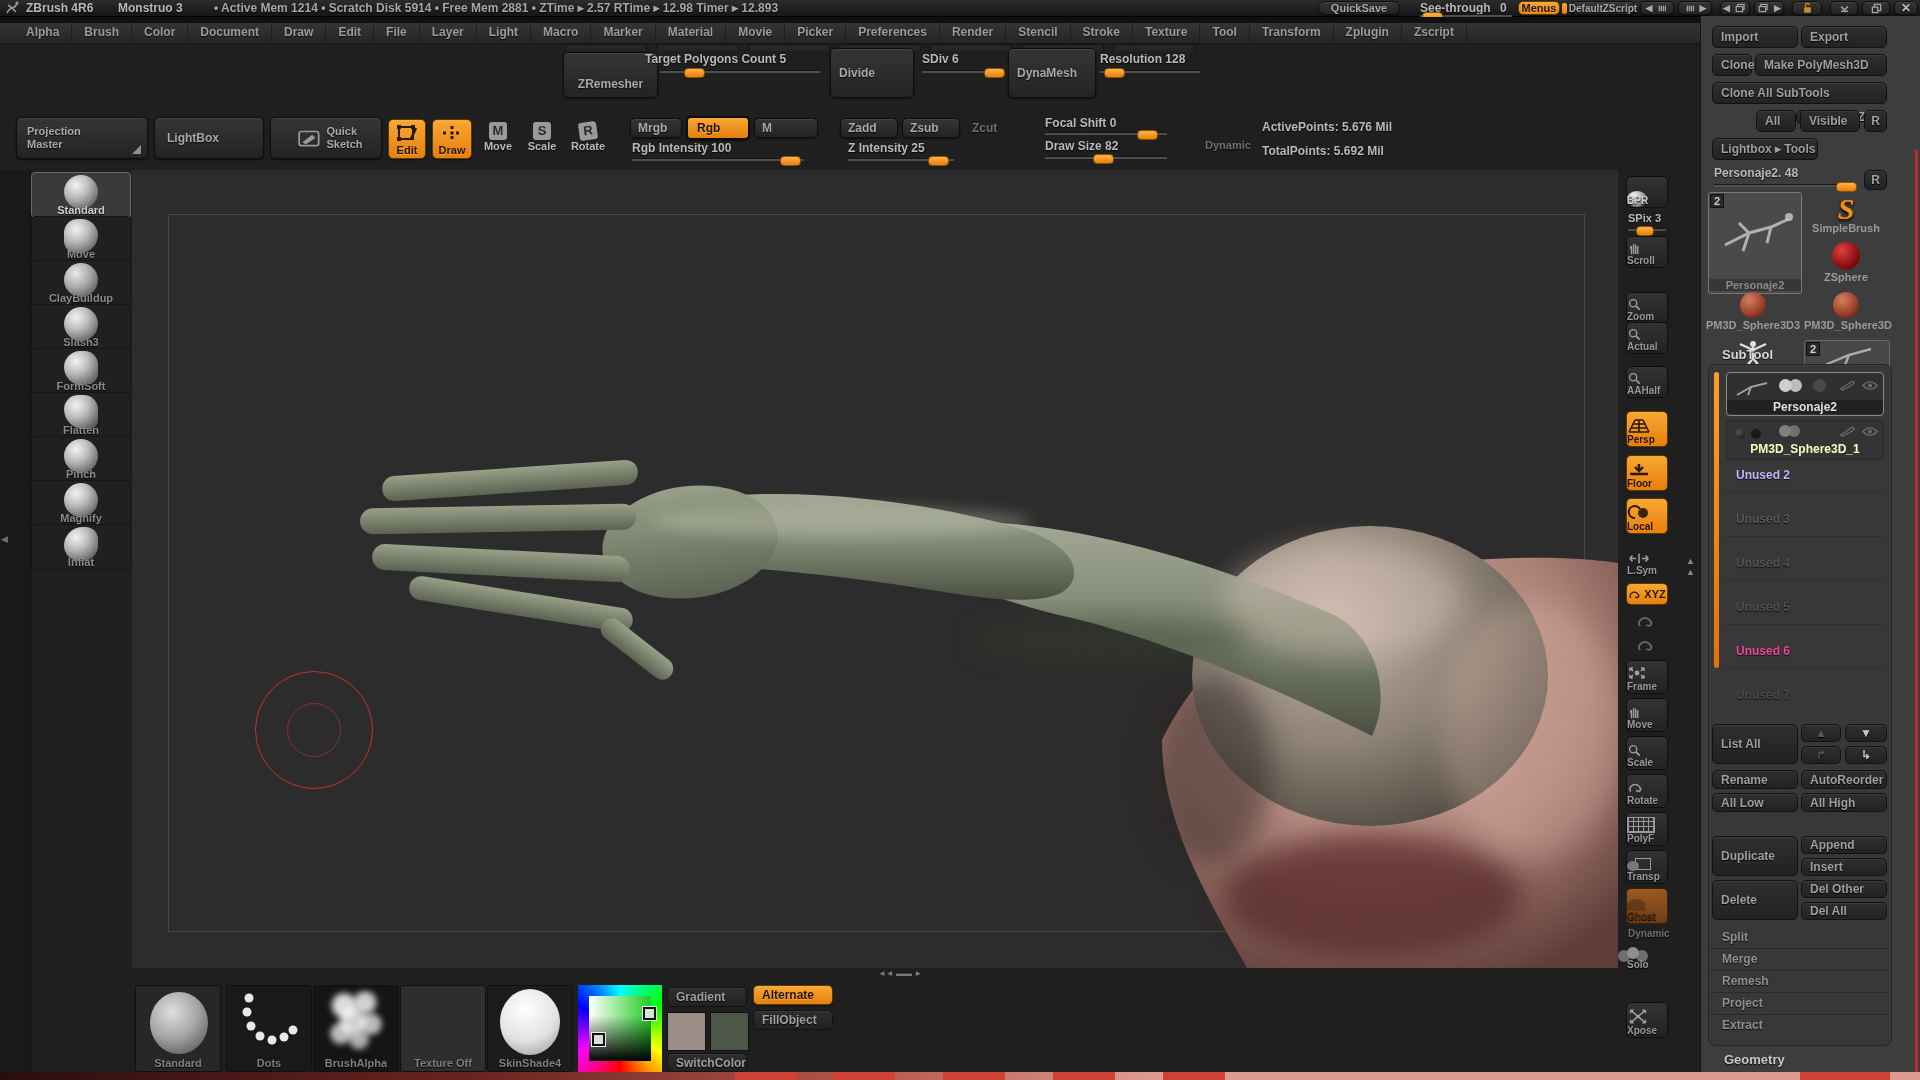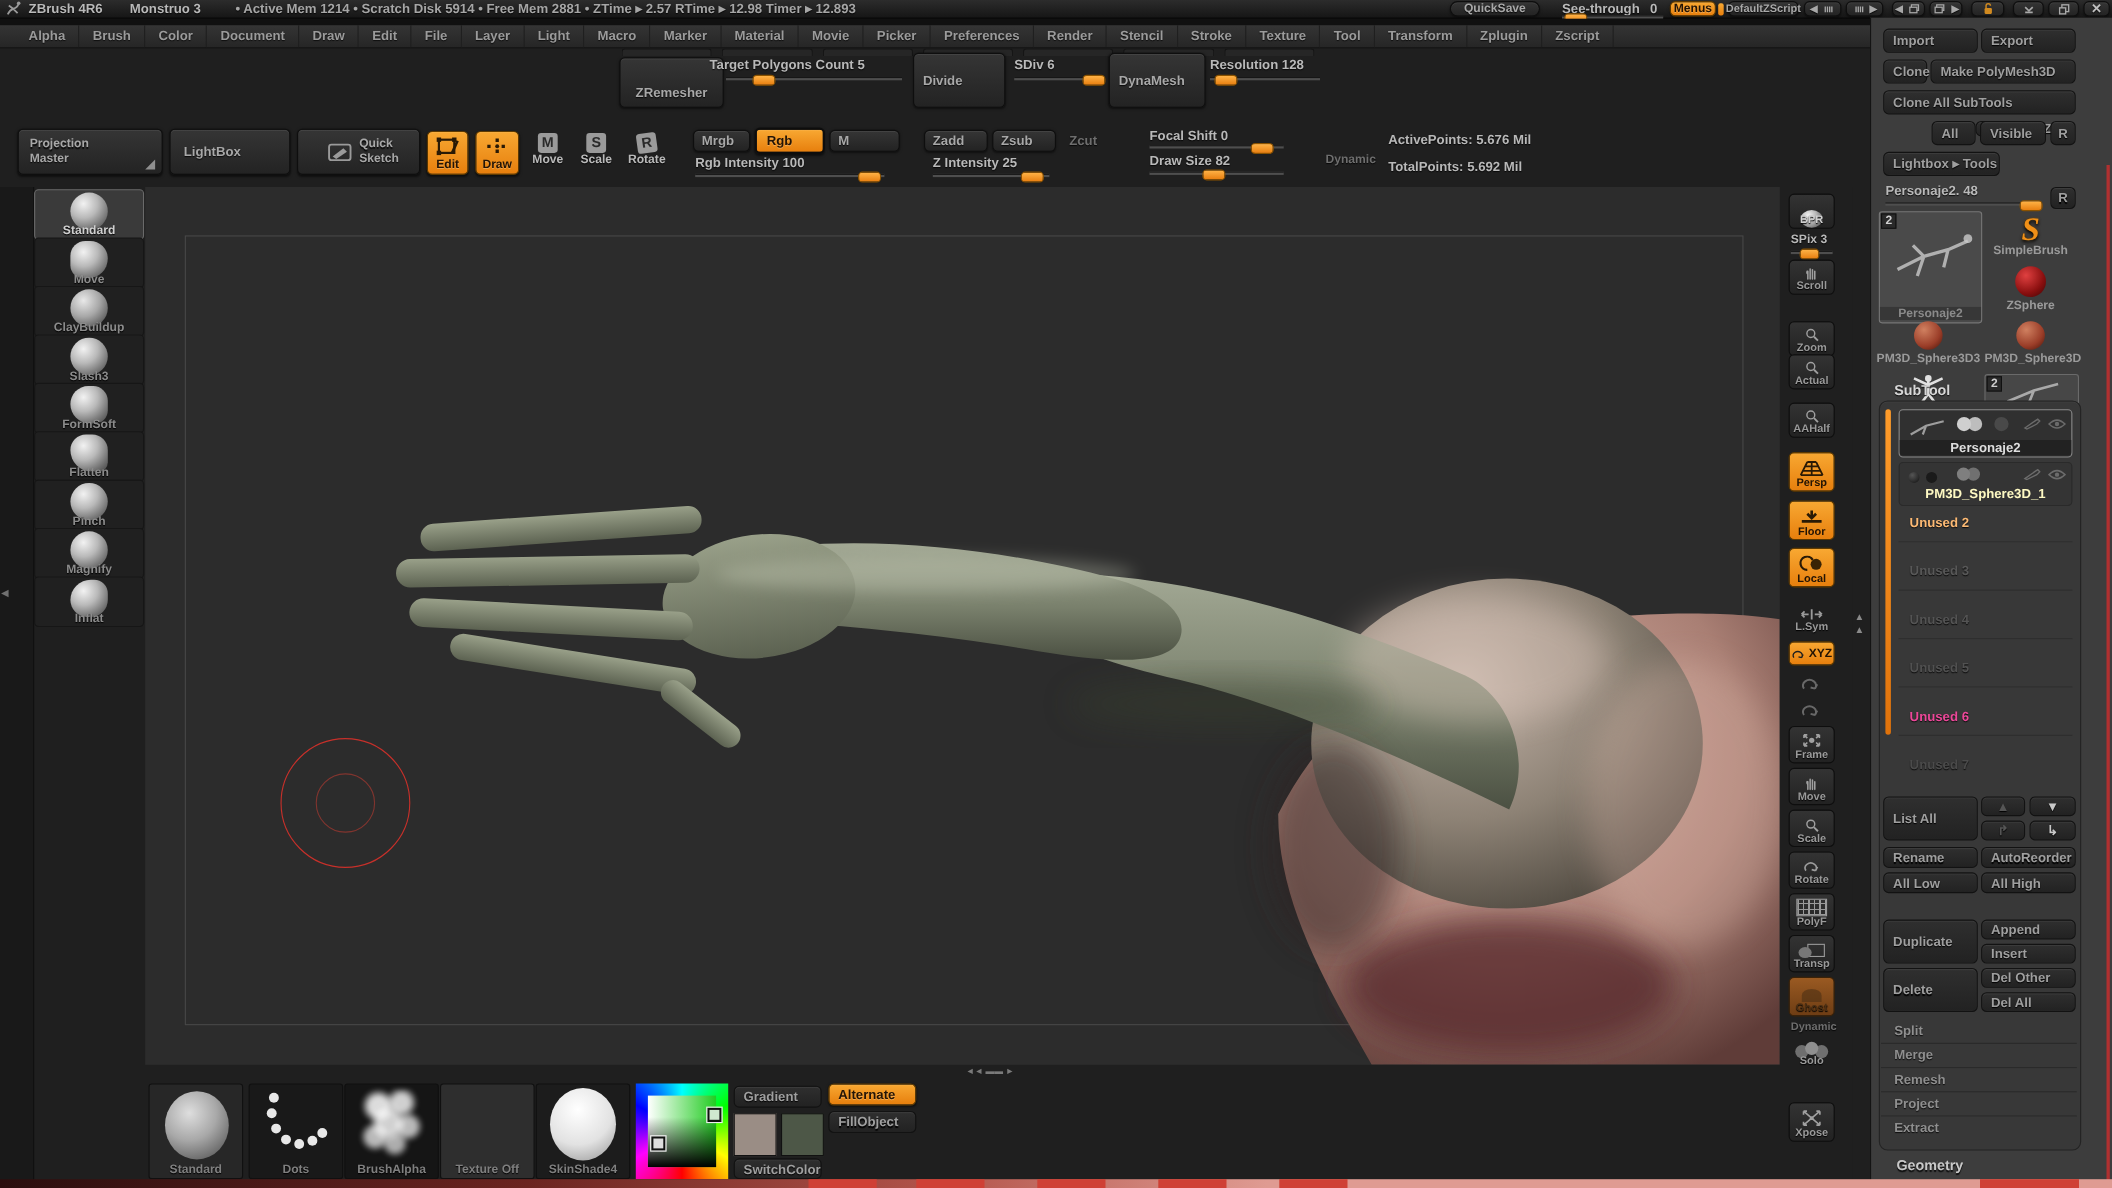--- a/index.html
+++ b/index.html
@@ -21,21 +21,21 @@
         border:1px solid #8a5200;border-radius:4px;}
   .menu-item{padding:0 12px;color:#9b9b9b;font-weight:bold;font-size:12px;line-height:19px;
         border-right:1px solid #1f1f1f;text-shadow:0 1px 1px rgba(0,0,0,.7);}
   .sphere{border-radius:50%;background:radial-gradient(circle at 35% 30%,#f2f2f2,#b9b9b9 40%,#6f6f6f 75%,#3f3f3f);}
   .brush-tile{position:absolute;left:31px;width:100px;height:46px;background:#202020;border:1px solid #161616;
         border-radius:4px;box-sizing:border-box;}
   .brush-tile .th{position:absolute;left:32px;top:2px;width:34px;height:34px;}
   .brush-tile .nm{position:absolute;left:0;right:0;bottom:1px;text-align:center;color:#8b8b8b;
         font-size:11px;font-weight:bold;text-shadow:0 1px 1px #000;}
   .vbtn{position:absolute;left:1626px;width:42px;background:linear-gradient(180deg,#333,#222);
-        border:1px solid #0e0e0e;border-radius:5px;display:flex;flex-direction:column;align-items:center;
+        border:1px solid #0e0e0e;border-radius:5px;display:flex;flex-direction:column;align-items:flex-start;
         justify-content:flex-end;color:#9a9a9a;font-size:10px;font-weight:bold;box-sizing:border-box;
         text-shadow:0 1px 1px #000;padding-bottom:1px;}
   .vbtn.orange{background:linear-gradient(180deg,#f8a832,#e77f0d);color:#241404;border-color:#5e3a00;text-shadow:none;}
   .vbtn .ic{margin-top:2px;}
   .rbtn{position:absolute;display:flex;align-items:center;padding-left:8px;
         background:linear-gradient(180deg,#2f2f2f,#222);border:1px solid #121212;border-radius:5px;
         color:#9f9f9f;font-weight:bold;font-size:12px;box-shadow:inset 0 1px 0 rgba(255,255,255,.06);
         text-shadow:0 1px 1px #000;box-sizing:border-box;white-space:nowrap;}
   .rbtn.center{justify-content:center;padding-left:0;}
   .sw-tile{position:absolute;top:985px;width:86px;height:87px;background:#272727;border:1px solid #101010;
@@ -611,21 +611,21 @@
     <span style="position:absolute;left:52px;top:4px;width:12px;height:12px;background:#9f9f9f;border-radius:50%;box-shadow:9px 0 0 #8a8a8a;opacity:.7;"></span>
     <svg class="icon brushic" width="18" height="11" style="position:absolute;left:112px;top:5px;">
         <use href="#s-brush"></use>
       </svg>
     <svg class="icon eye" width="18" height="11" style="position:absolute;left:134px;top:5px;">
         <use href="#s-eye"></use>
       </svg>
     <span class="abs" style="left:0;right:0;bottom:3px;text-align:center;color:#fef9c3;font-size:12px;font-weight:bold;">PM3D_Sphere3D_1</span>
   </div>
 
-  <span class="abs lbl" style="left:1736px;top:468px;color:#fdba74;">Unused 2</span>
+  <span class="abs lbl" style="left:1736px;top:468px;color:#c4b5fd;">Unused 2</span>
   <div class="abs" style="left:1726px;top:492px;width:158px;height:1px;background:#2e2e2e;"></div>
   <span class="abs lbl" style="left:1736px;top:512px;color:#585858;">Unused 3</span>
   <div class="abs" style="left:1726px;top:536px;width:158px;height:1px;background:#2e2e2e;"></div>
   <span class="abs lbl" style="left:1736px;top:556px;color:#545454;">Unused 4</span>
   <div class="abs" style="left:1726px;top:580px;width:158px;height:1px;background:#2e2e2e;"></div>
   <span class="abs lbl" style="left:1736px;top:600px;color:#515151;">Unused 5</span>
   <div class="abs" style="left:1726px;top:624px;width:158px;height:1px;background:#2e2e2e;"></div>
   <span class="abs lbl" style="left:1736px;top:644px;color:#ec4899;">Unused 6</span>
   <div class="abs" style="left:1726px;top:668px;width:158px;height:1px;background:#2e2e2e;"></div>
   <span class="abs lbl" style="left:1736px;top:688px;color:#4b4b4b;">Unused 7</span>

